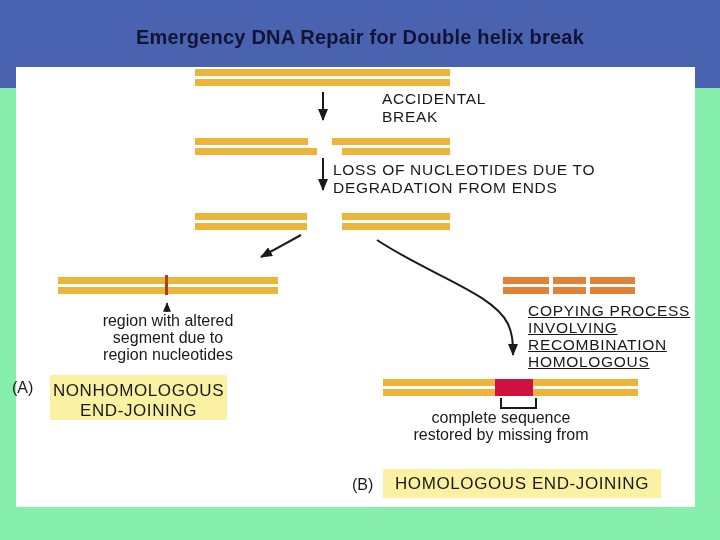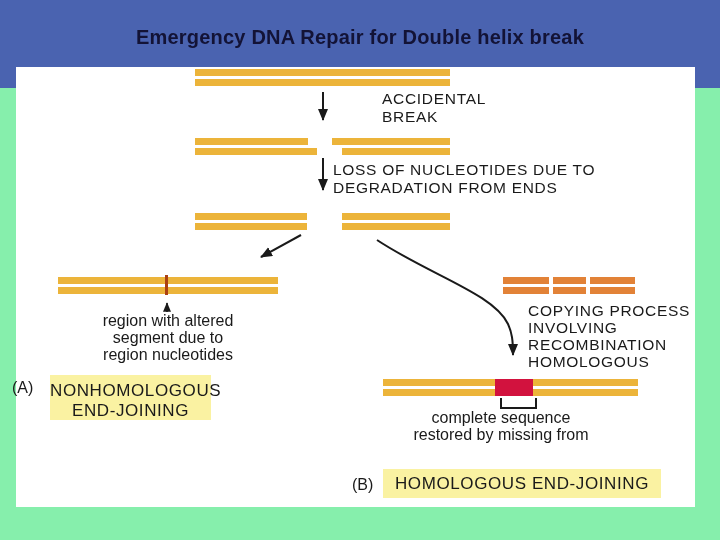--- a/index.html
+++ b/index.html
@@ -31,21 +31,21 @@
     letter-spacing:0.7px; line-height:17.5px; white-space:nowrap;
   }
   .lc{
     position:absolute; color:#1a1a1a; font-size:16px;
     line-height:17px; text-align:center;
   }
   .hl{
     position:absolute; background:#faf2a2; color:#1a1a1a;
     text-align:center; letter-spacing:0.6px;
   }
-  .hl-a{left:50px; top:375px; width:161px; height:45px;
+  .hl-a{left:50px; top:375px; width:177px; height:45px;
     font-size:17px; line-height:19.5px; padding-top:6px; box-sizing:border-box;}
   .hl-b{left:383px; top:469px; width:278px; height:29px;
     font-size:17px; line-height:29px;}
   .tag{
     position:absolute; color:#1a1a1a; font-size:16px; white-space:nowrap;
   }
   .bracket{
     position:absolute; left:500px; top:398px; width:33px; height:9px;
     border-left:2px solid #1a1a1a; border-right:2px solid #1a1a1a;
     border-bottom:2px solid #1a1a1a;
@@ -112,21 +112,21 @@
     <div>LOSS OF NUCLEOTIDES DUE TO</div>
     <div>DEGRADATION FROM ENDS</div>
   </div>
 
   <div class="lc" style="left:68px; top:312px; width:200px;">
     <div>region with altered</div>
     <div>segment due to</div>
     <div>region nucleotides</div>
   </div>
 
-  <div class="cap" style="left:528px; top:302px; line-height:17px;">
+  <div class="cap" style="left:528px; top:302px; line-height:17px;text-decoration:underline;">
     <div>COPYING PROCESS</div>
     <div>INVOLVING</div>
     <div>RECOMBINATION</div>
     <div>HOMOLOGOUS</div>
   </div>
 
   <div class="lc" style="left:395px; top:409px; width:212px;">
     <div>complete sequence</div>
     <div>restored by missing from</div>
   </div>

